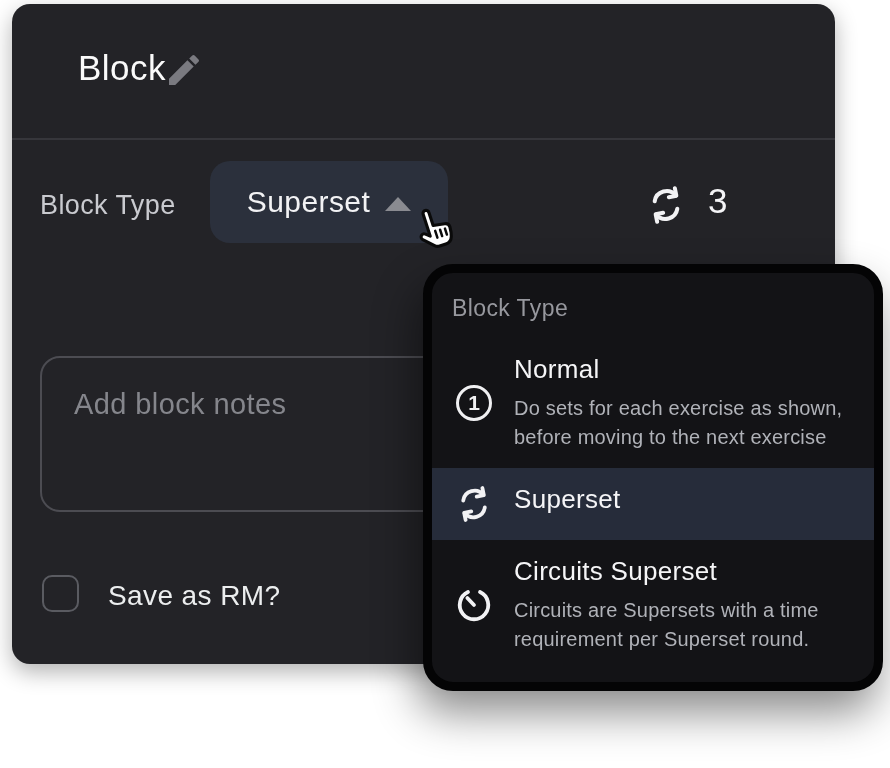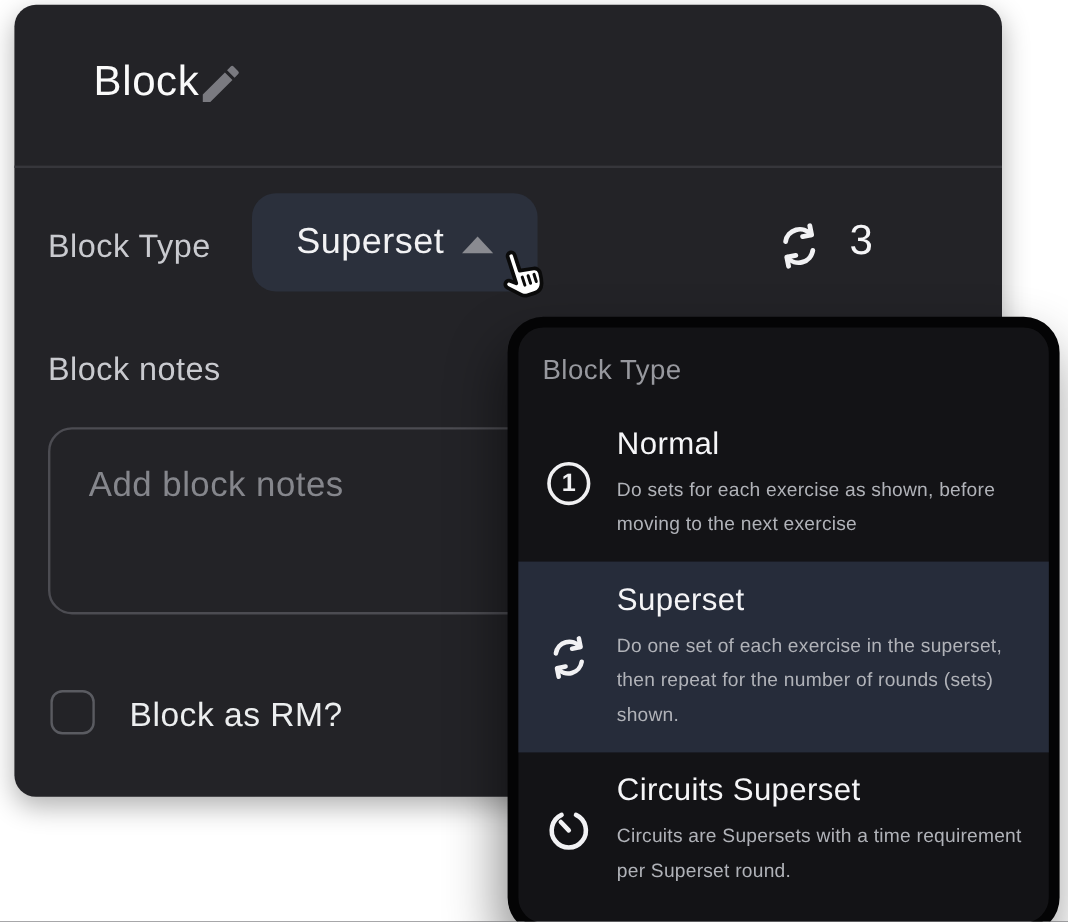--- a/index.html
+++ b/index.html
@@ -87,21 +87,21 @@
   }
   .option.selected{background:#262c3a;}
   .opt-icon-col{
     width:44px;flex:0 0 44px;display:flex;align-items:center;justify-content:center;
   }
   .opt-text{max-width:345px;}
   .opt-title{
     font-size:26px;color:#f5f5f7;font-weight:500;letter-spacing:0.3px;margin-bottom:9px;
   }
   .opt-desc{
-    font-size:16px;line-height:29px;color:#b0b2b8;letter-spacing:0.2px;
+    font-size:20px;line-height:29px;color:#b0b2b8;letter-spacing:0.2px;
   }
   .circle-one{
     width:36px;height:36px;box-sizing:border-box;
     border:3px solid #f0f0f2;border-radius:50%;
     display:flex;align-items:center;justify-content:center;
     font-size:21px;font-weight:700;color:#f0f0f2;
   }
 
   
   .cursor{position:absolute;left:412px;top:203px;width:50px;height:52px;z-index:30;}
@@ -131,26 +131,25 @@
     <g fill="none" stroke="#f2f2f4" stroke-width="2.4" stroke-linecap="round" stroke-linejoin="round">
       <path d="M5.2 9.8 A7.2 7.2 0 0 1 17.9 6.3"></path>
       <polyline points="17.3 1.9 18.2 6.4 13.7 7.3"></polyline>
       <path d="M18.8 14.2 A7.2 7.2 0 0 1 6.1 17.7"></path>
       <polyline points="6.7 22.1 5.8 17.6 10.3 16.7"></polyline>
     </g>
   </svg>
 
   <div class="rounds-value">3</div>
 
-  <div class="field-label lbl-notes">Block notes</div>
 
   <textarea class="notes-area" placeholder="Add block notes" style=""></textarea>
 
   <div class="checkbox"></div>
-  <div class="save-label">Block as RM?</div>
+  <div class="save-label">Save as RM?</div>
 </div>
 
 <div class="popup">
   <div class="popup-header">Block Type</div>
 
   <div class="option">
     <div class="opt-icon-col">
       <div class="circle-one">1</div>
     </div>
     <div class="opt-text">
@@ -165,21 +164,20 @@
         <g fill="none" stroke="#f2f2f4" stroke-width="2.4" stroke-linecap="round" stroke-linejoin="round">
           <path d="M5.2 9.8 A7.2 7.2 0 0 1 17.9 6.3"></path>
           <polyline points="17.3 1.9 18.2 6.4 13.7 7.3"></polyline>
           <path d="M18.8 14.2 A7.2 7.2 0 0 1 6.1 17.7"></path>
           <polyline points="6.7 22.1 5.8 17.6 10.3 16.7"></polyline>
         </g>
       </svg>
     </div>
     <div class="opt-text">
       <div class="opt-title">Superset</div>
-      <div class="opt-desc">Do one set of each exercise in the superset, then repeat for the number of rounds (sets) shown.</div>
     </div>
   </div>
 
   <div class="option">
     <div class="opt-icon-col">
       <svg width="38" height="38" viewBox="0 0 24 24">
         <g fill="none" stroke="#f2f2f4" stroke-width="2.4" stroke-linecap="round">
           <path d="M15.8 3.84 A9 9 0 1 1 8.2 3.84"></path>
           <path d="M12 12 L7.8 7.6"></path>
         </g>

